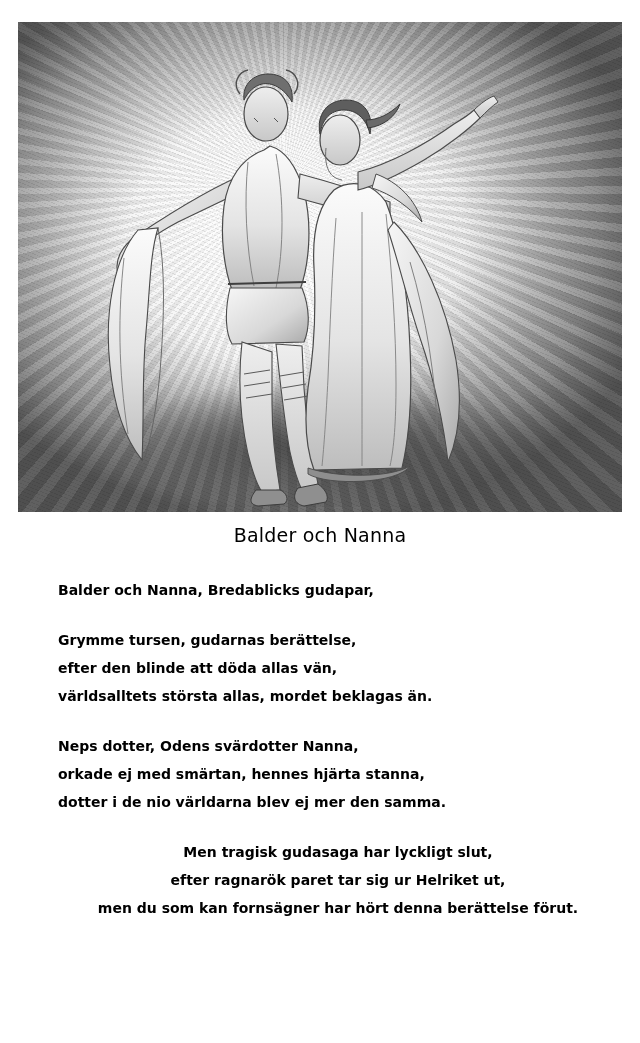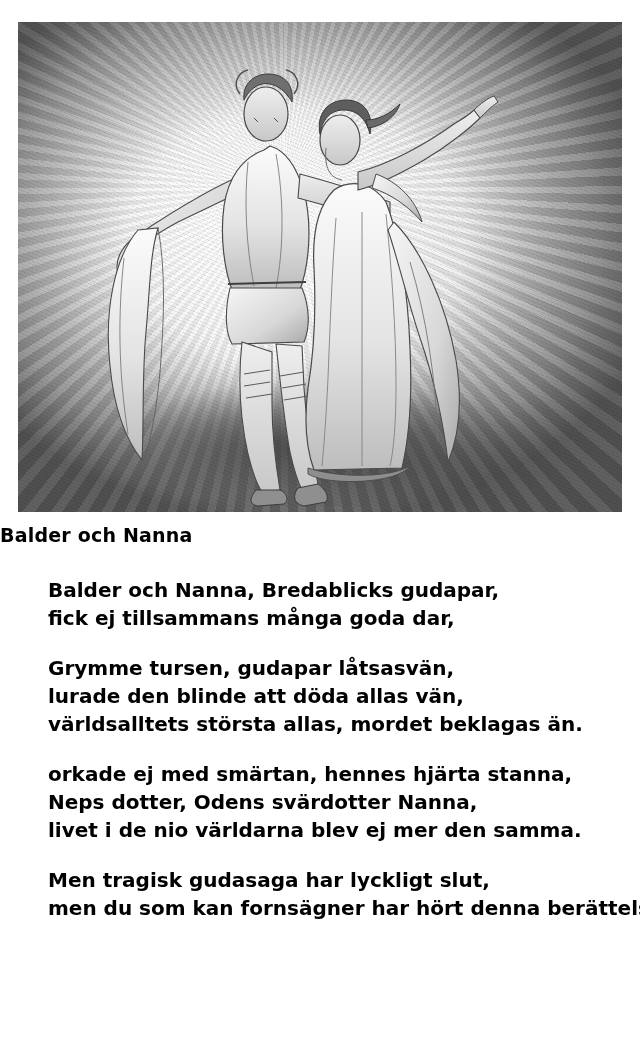--- a/index.html
+++ b/index.html
@@ -76,41 +76,42 @@
     width: 100%;
     height: 100%;
   }
 
   
   .caption {
     position: absolute;
     left: 0;
     top: 524px;
     width: 640px;
-    text-align: left;
+    text-align: center;
     font-size: 19px;
-    font-weight: bold;
+    font-weight: normal;
     letter-spacing: 0.2px;
   }
 
   
   .poem {
     position: absolute;
-    left: 48px;
+    left: 58px;
     top: 576px;
     width: 560px;
-    font-size: 20px;
+    font-size: 14px;
     font-weight: bold;
     line-height: 28px;
   }
   .stanza {
     margin-bottom: 22px;
   }
   .stanza:last-child {
     margin-bottom: 12px;
+    text-align: center;
   }
   .line {
     white-space: pre;
   }
 </style>
 </head>
 <body>
 
 <div class="page">
 
@@ -187,31 +188,31 @@
         <path d="M290,446 C320,456 372,456 392,444 C380,462 310,464 290,452 Z" fill="#8e8e8e" stroke="#4a4a4a" stroke-width="0.9"></path>
       </svg>
     </div>
   </div>
 
   <div class="caption">Balder och Nanna</div>
 
   <div class="poem">
     <div class="stanza">
       <div class="line">Balder och Nanna, Bredablicks gudapar,</div>
-      <div class="line">fick ej tillsammans många goda dar,</div>
-    </div>
-    <div class="stanza">
-      <div class="line">Grymme tursen, gudapar låtsasvän,</div>
-      <div class="line">lurade den blinde att döda allas vän,</div>
+    </div>
+    <div class="stanza">
+      <div class="line">Grymme tursen, gudarnas berättelse,</div>
+      <div class="line">efter den blinde att döda allas vän,</div>
       <div class="line">världsalltets största allas, mordet beklagas än.</div>
     </div>
     <div class="stanza">
+      <div class="line">Neps dotter, Odens svärdotter Nanna,</div>
       <div class="line">orkade ej med smärtan, hennes hjärta stanna,</div>
-      <div class="line">Neps dotter, Odens svärdotter Nanna,</div>
-      <div class="line">livet i de nio världarna blev ej mer den samma.</div>
+      <div class="line">dotter i de nio världarna blev ej mer den samma.</div>
     </div>
     <div class="stanza">
       <div class="line">Men tragisk gudasaga har lyckligt slut,</div>
+      <div class="line">efter ragnarök paret tar sig ur Helriket ut,</div>
       <div class="line">men du som kan fornsägner har hört denna berättelse förut.</div>
     </div>
   </div>
 
 </div>
 
 </body></html>

